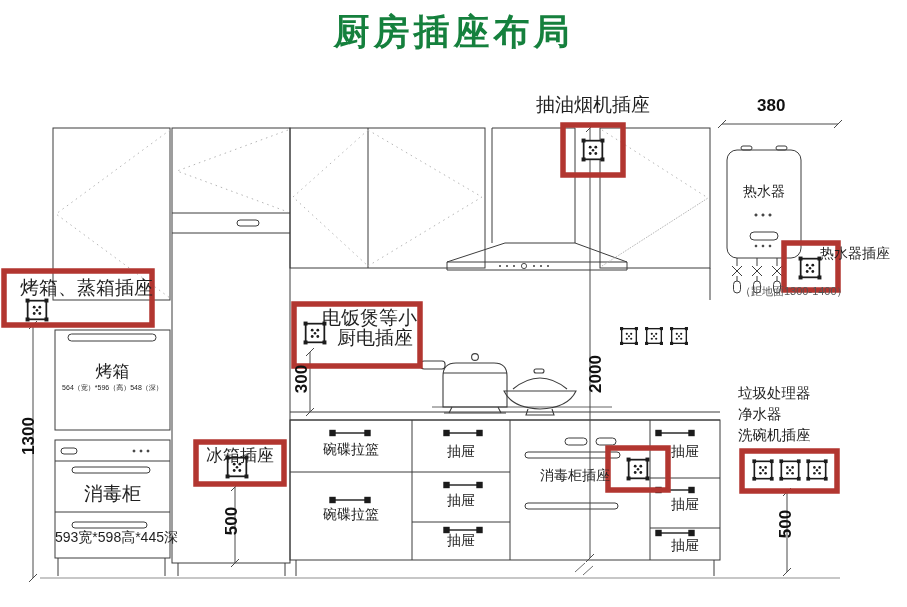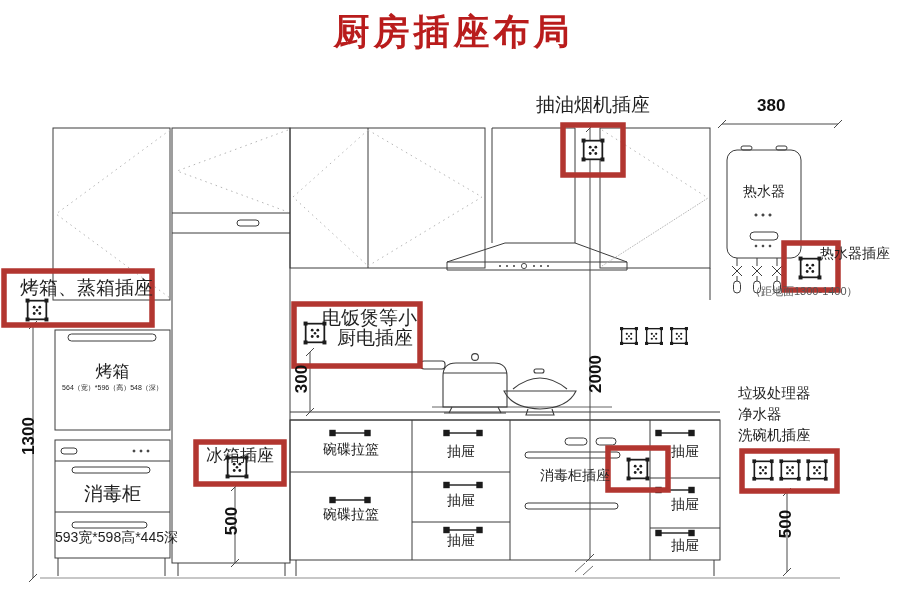--- a/index.html
+++ b/index.html
@@ -1,25 +1,25 @@
 <!DOCTYPE html>
 <html><head>
 <meta charset="utf-8">
 <style>
   html,body{margin:0;padding:0;background:#fff;}
   .stage{position:relative;width:907px;height:607px;background:#ffffff;overflow:hidden;
          font-family:"Liberation Sans",sans-serif;color:#1f1f1f;}
   svg.draw{position:absolute;left:0;top:0;}
   .lbl{position:absolute;white-space:nowrap;line-height:1.12;}
-  .title{width:907px;text-align:center;font-size:36px;font-weight:700;letter-spacing:4px;color:#b91c1c;}
+  .title{width:907px;text-align:center;font-size:36px;font-weight:700;letter-spacing:4px;color:#15803d;}
   .dim{font-size:17px;font-weight:700;color:#111;}
   .vdim{position:absolute;transform:translate(-50%,-50%) rotate(-90deg);font-size:17px;font-weight:600;color:#111;white-space:nowrap;}
   .s15{font-size:19px;} .s14{font-size:14px;} .s13{font-size:17px;}
   .tiny{font-size:7px;letter-spacing:0;} .small{font-size:14px;}
-  .note{font-size:11px;color:#555;padding-left:10px;}
+  .note{font-size:11px;color:#555;}
   .ctr{text-align:center;}
   .rgt{text-align:left;line-height:21px;font-size:14.5px;}
 </style>
 </head>
 <body>
 
 <div class="stage">
 
   <svg class="draw" width="907" height="607" viewBox="0 0 907 607">
     <defs>

